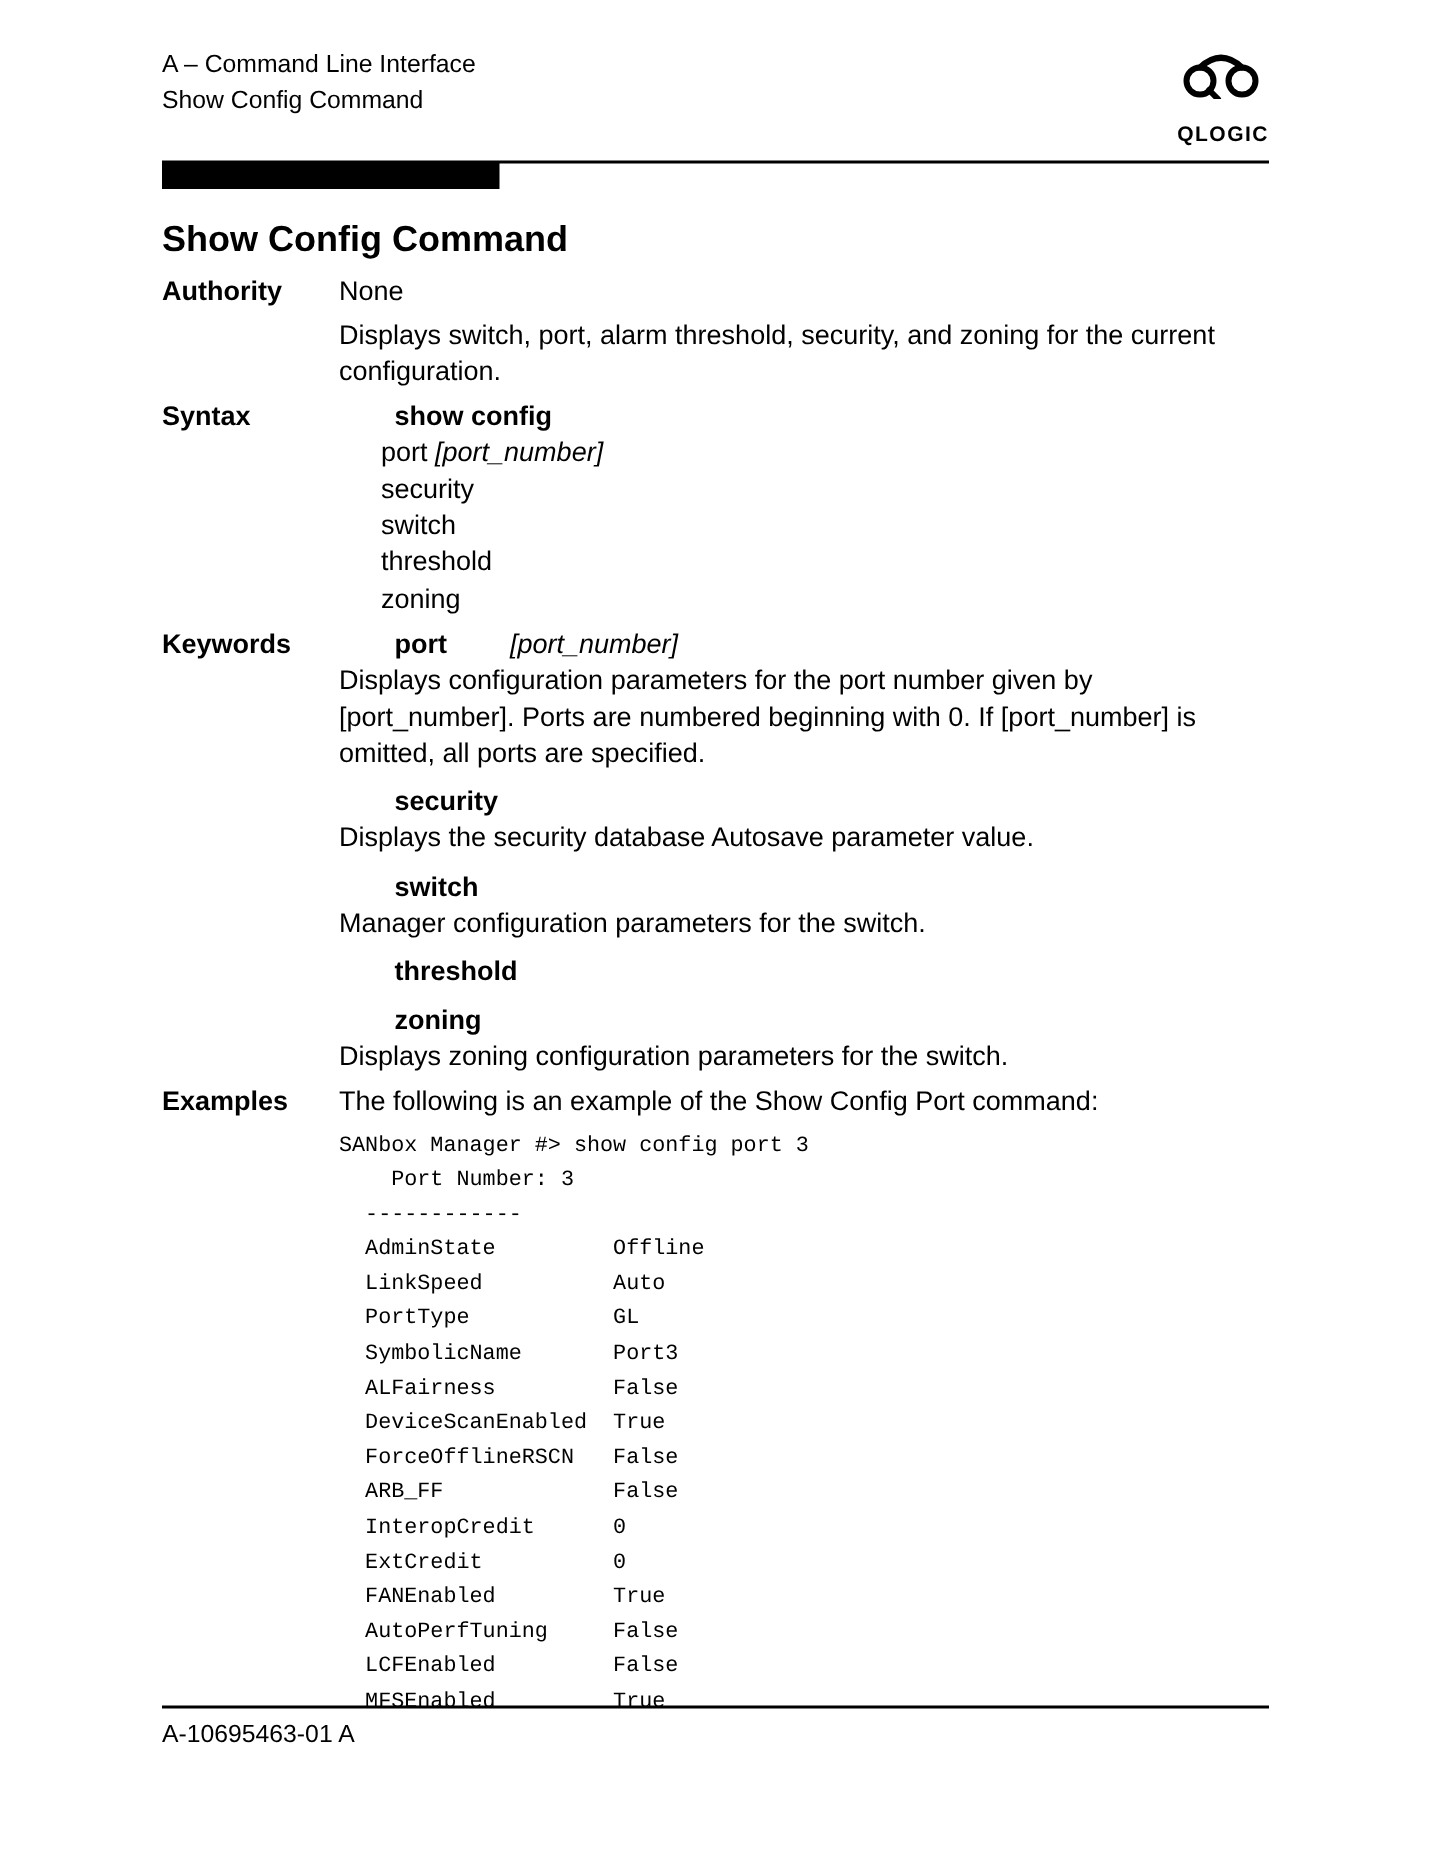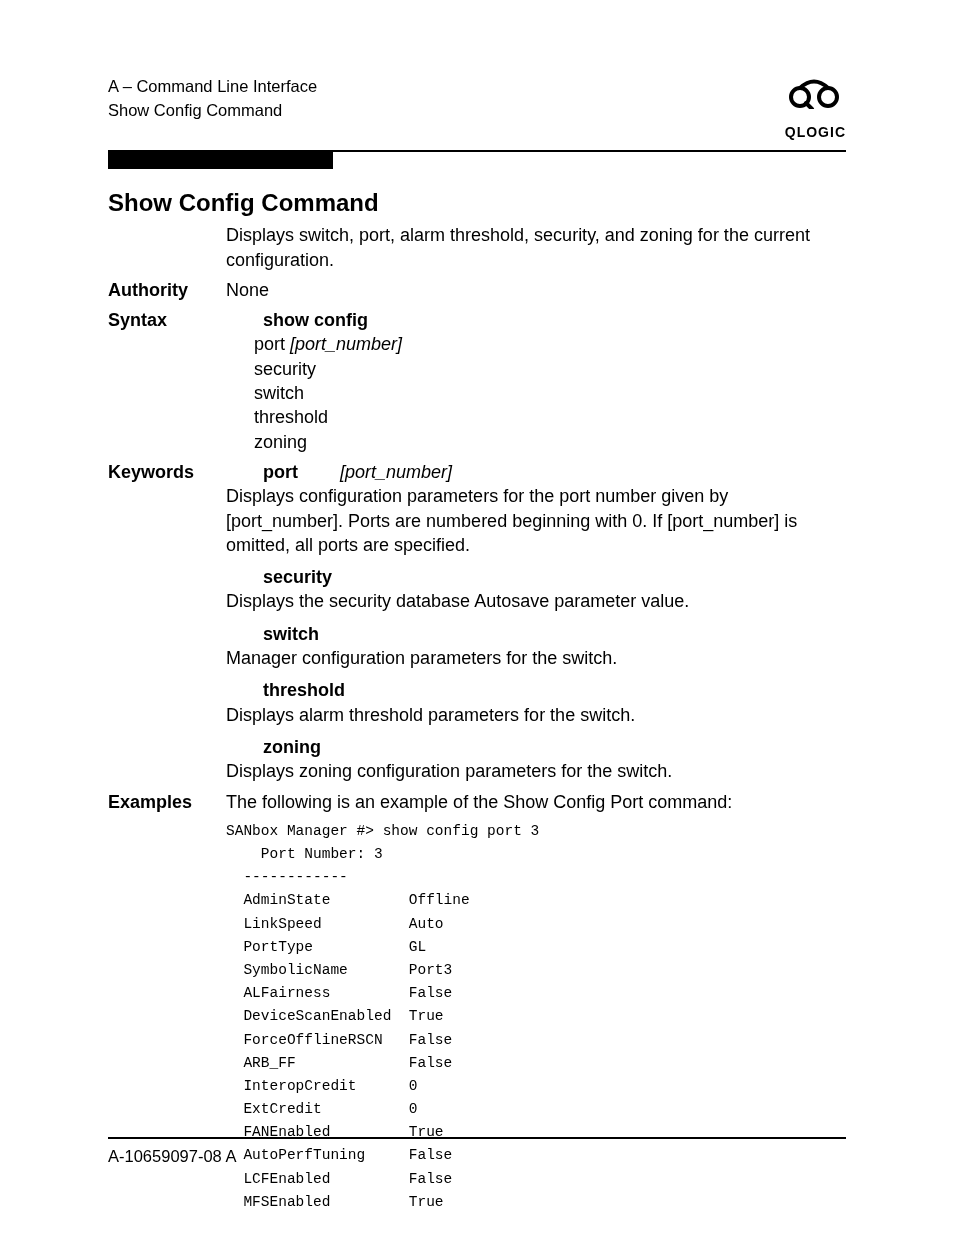--- a/index.html
+++ b/index.html
@@ -7,21 +7,21 @@
     font-family: Arial, Helvetica, sans-serif;
     background: #fff;
     color: #000;
     width: 954px;
     height: 1235px;
     position: relative;
     font-size: 18px;
     line-height: 1.35;
   }
   .page {
-    padding: 75px 108px 0 108px;
+    padding: 32px 108px 0 108px;
   }
   .header-row {
     display: flex;
     justify-content: space-between;
     align-items: flex-start;
   }
   .header-text {
     font-size: 16.5px;
     line-height: 1.45;
   }
@@ -113,28 +113,28 @@
         </svg>
       </span>
       <div class="logo-label">QLOGIC</div>
     </div>
   </div>
   <hr class="rule-thick">
   <div class="black-tab"></div>
 
   <div class="title">Show Config Command</div>
 
+  <div class="layout sect">
+    <div class="label-col">Authority</div>
+    <div class="content-col">None</div>
+  </div>
+
   <div class="layout intro">
     <div></div>
     <div>Displays switch, port, alarm threshold, security, and zoning for the current configuration.</div>
-  </div>
-
-  <div class="layout sect">
-    <div class="label-col">Authority</div>
-    <div class="content-col">None</div>
   </div>
 
   <div class="layout sect">
     <div class="label-col">Syntax</div>
     <div class="content-col">
       <div class="kw">show config</div>
       <div class="sub-indent">
         <div><span>port </span><span class="arg">[port_number]</span></div>
         <div>security</div>
         <div>switch</div>
@@ -154,21 +154,20 @@
       <div class="kw-block">
         <div class="kw">security</div>
         <div>Displays the security database Autosave parameter value.</div>
       </div>
       <div class="kw-block">
         <div class="kw">switch</div>
         <div>Manager configuration parameters for the switch.</div>
       </div>
       <div class="kw-block">
         <div class="kw">threshold</div>
-        <div>Displays alarm threshold parameters for the switch.</div>
       </div>
       <div class="kw-block">
         <div class="kw">zoning</div>
         <div>Displays zoning configuration parameters for the switch.</div>
       </div>
     </div>
   </div>
 
   <div class="layout sect">
     <div class="label-col">Examples</div>
@@ -192,15 +191,15 @@
   LCFEnabled         False
   MFSEnabled         True</span>
     </div>
   </div>
 </div>
 
 <div class="footer">
   <hr class="footer-rule">
   <div class="footer-row">
     <span>A-106</span>
-    <span>59097-08 A</span>
+    <span>95463-01 A</span>
   </div>
 </div>
 
 </body></html>

